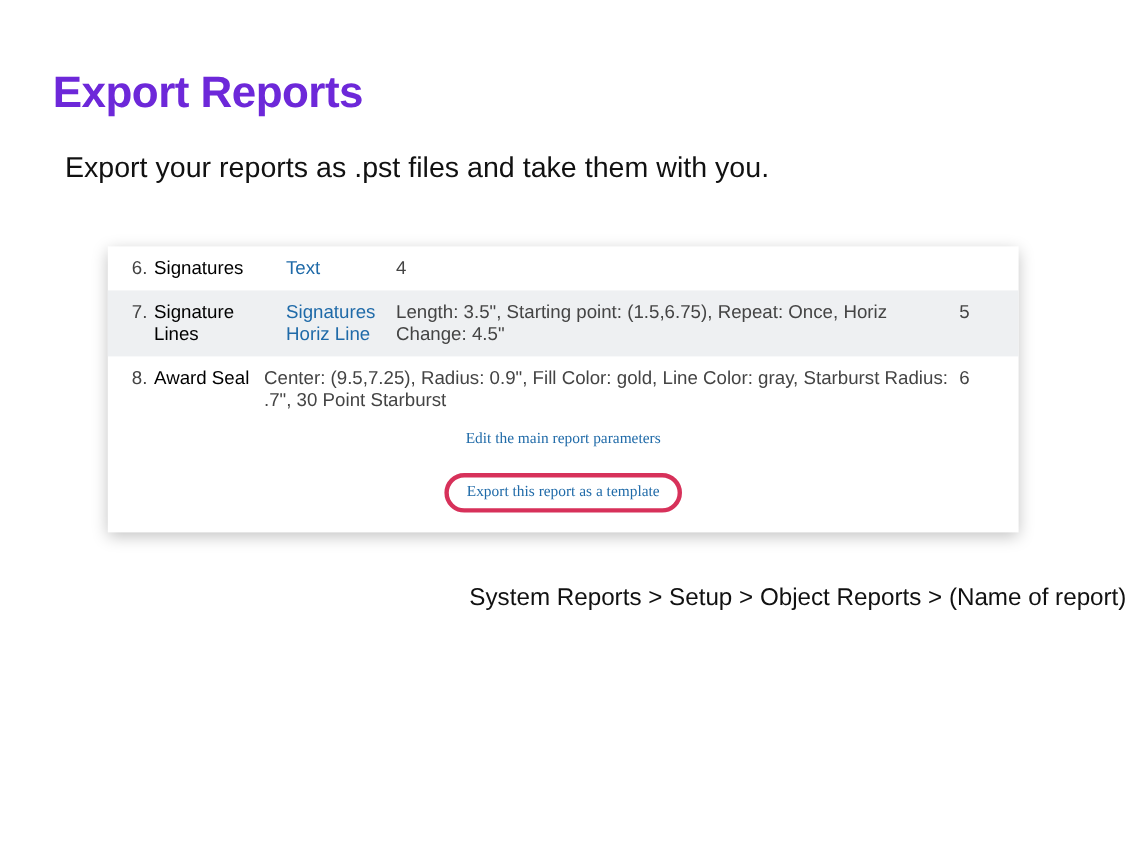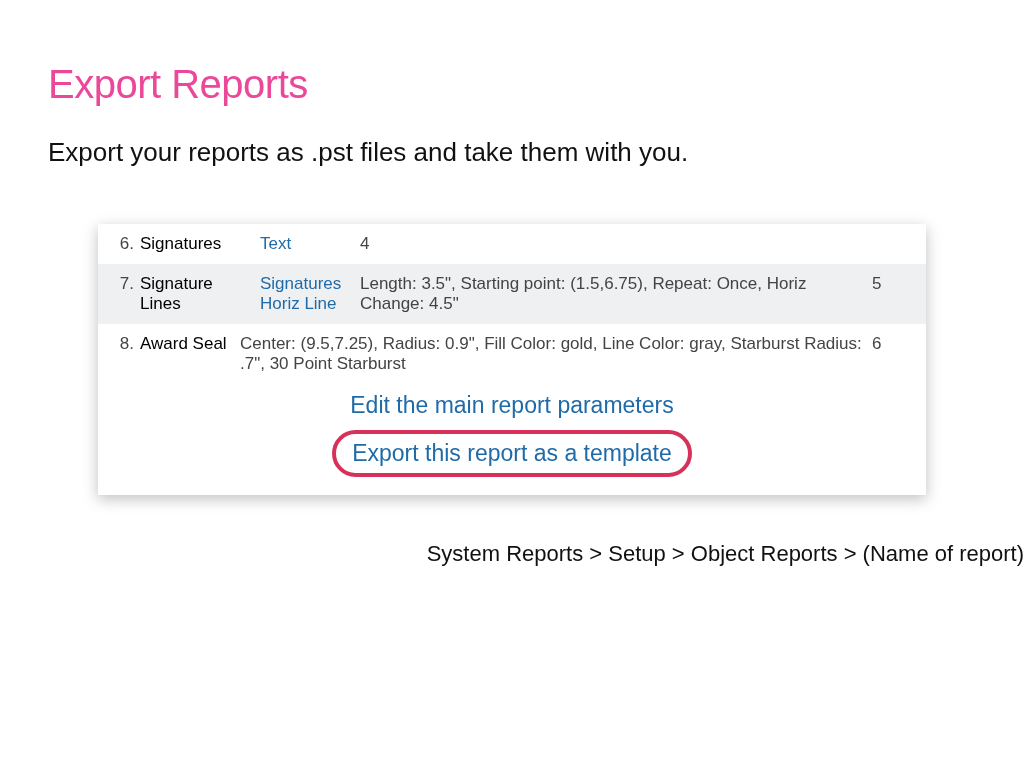--- a/index.html
+++ b/index.html
@@ -1,42 +1,42 @@
 <!DOCTYPE html>
 <html><head>
 <meta charset="utf-8">
 <style>
   * { box-sizing: border-box; margin: 0; padding: 0; }
   html, body { width: 1024px; height: 768px; font-family: -apple-system, BlinkMacSystemFont, "Segoe UI", Arial, sans-serif; background: #fff; }
   .slide { width: 1024px; height: 768px; position: relative; }
-  .title { font-size: 40px; font-weight: 400; padding: 62px 48px 12px 48px; color: #ec4899; letter-spacing: -0.5px; }
-  .subtitle { font-size: 26px; font-weight: 400; padding: 18px 48px 0 48px; color: #111; }
+  .title { font-size: 40px; font-weight: 700; padding: 62px 48px 12px 48px; color: #6d28d9; letter-spacing: -0.5px; }
+  .subtitle { font-size: 26px; font-weight: 400; padding: 18px 48px 0 48px; color: #111; margin-left: 11px; }
   .panel {
     margin: 56px auto 0 auto;
     width: 828px;
     background: #fff;
     box-shadow: 0 4px 14px rgba(0,0,0,0.25);
     font-family: Arial, Helvetica, sans-serif;
   }
   .row { display: flex; align-items: flex-start; padding: 10px 14px; font-size: 17px; color: #444; }
   .row.alt { background: #eef0f2; }
   .col-num { width: 28px; flex: 0 0 28px; text-align: right; padding-right: 6px; color: #444; }
   .col-name { width: 100px; flex: 0 0 100px; color: #000000; }
   .col-type { width: 100px; flex: 0 0 100px; margin-left: 20px; }
   .col-type a, .link { color: #1f6aa8; text-decoration: none; cursor: pointer; }
   .col-desc { flex: 1 1 auto; padding-right: 10px; }
   .col-right { width: 40px; flex: 0 0 40px; text-align: left; color: #444; }
-  .actions { text-align: center; padding: 6px 0 18px 0; font-size: 23px; }
+  .actions { text-align: center; padding: 6px 0 18px 0; font-size: 14px; font-family: Liberation Serif, serif; }
   .actions .link { display: inline-block; margin: 2px 0; }
   .highlight-oval {
     display: inline-block;
     border: 4px solid #d7315a;
     border-radius: 28px;
     padding: 4px 16px;
-    margin-top: 9px;
+    margin-top: 20px;
   }
   .breadcrumb {
     text-align: right;
     font-size: 22px;
     margin-top: 46px;
     color: #111;
   }
   .footer-bar {
     position: absolute; left: 0; bottom: 0; width: 1024px; height: 54px;
     background: #00a9e0;

